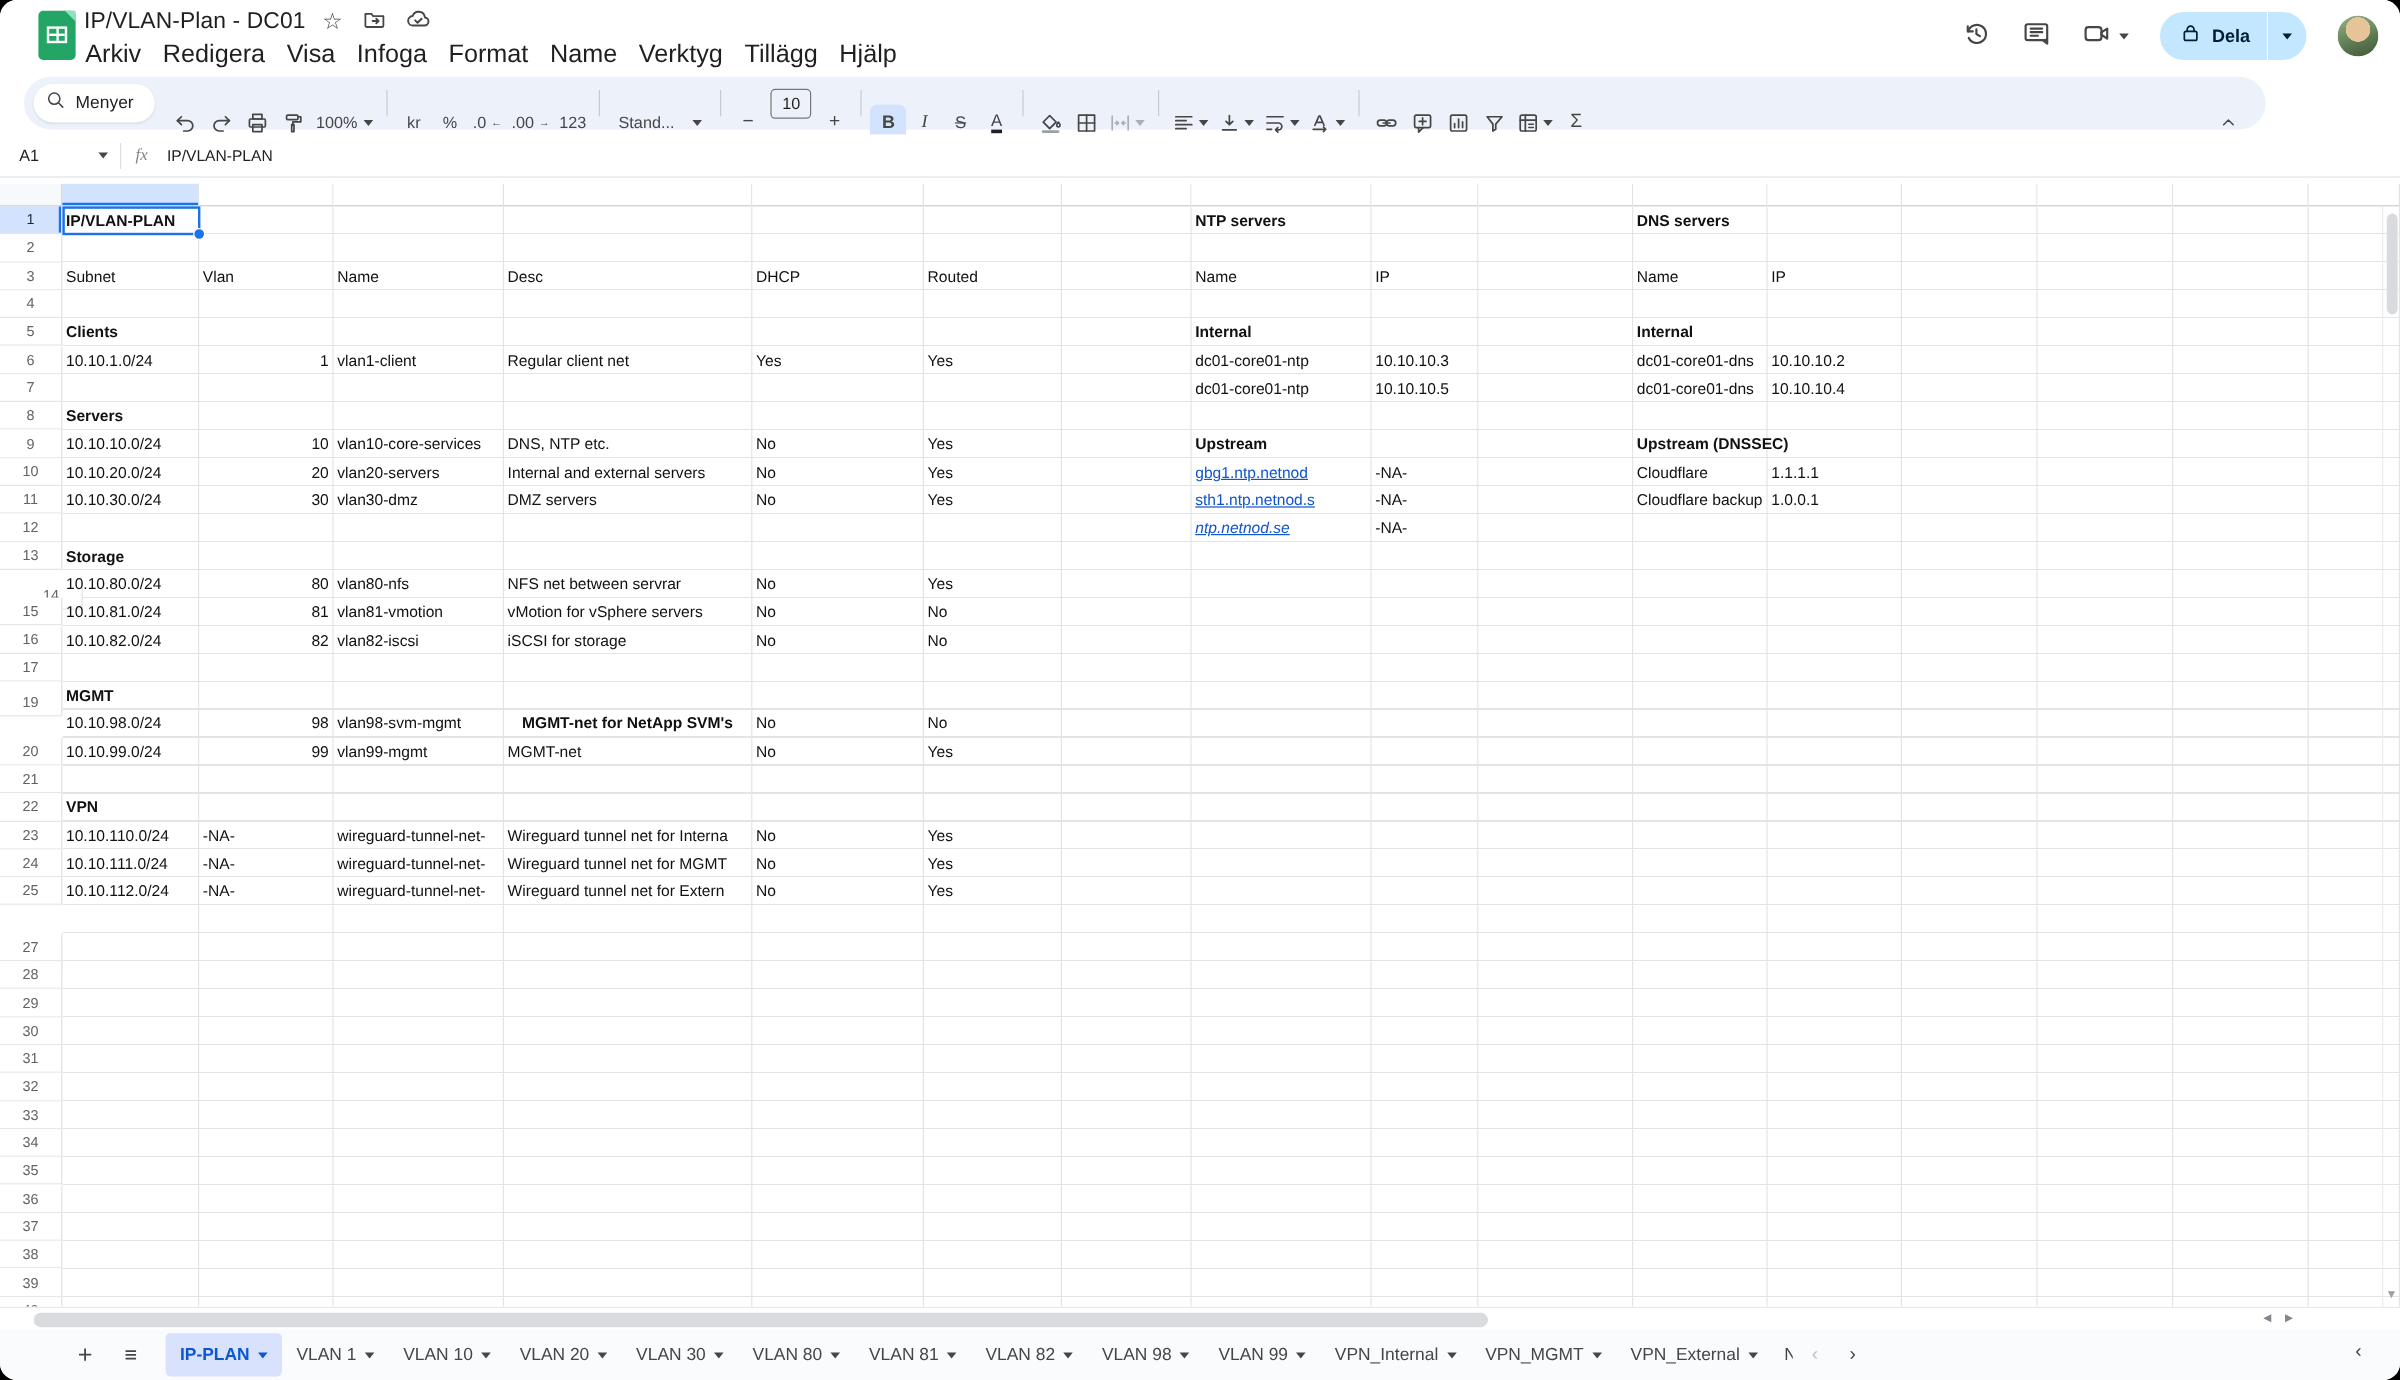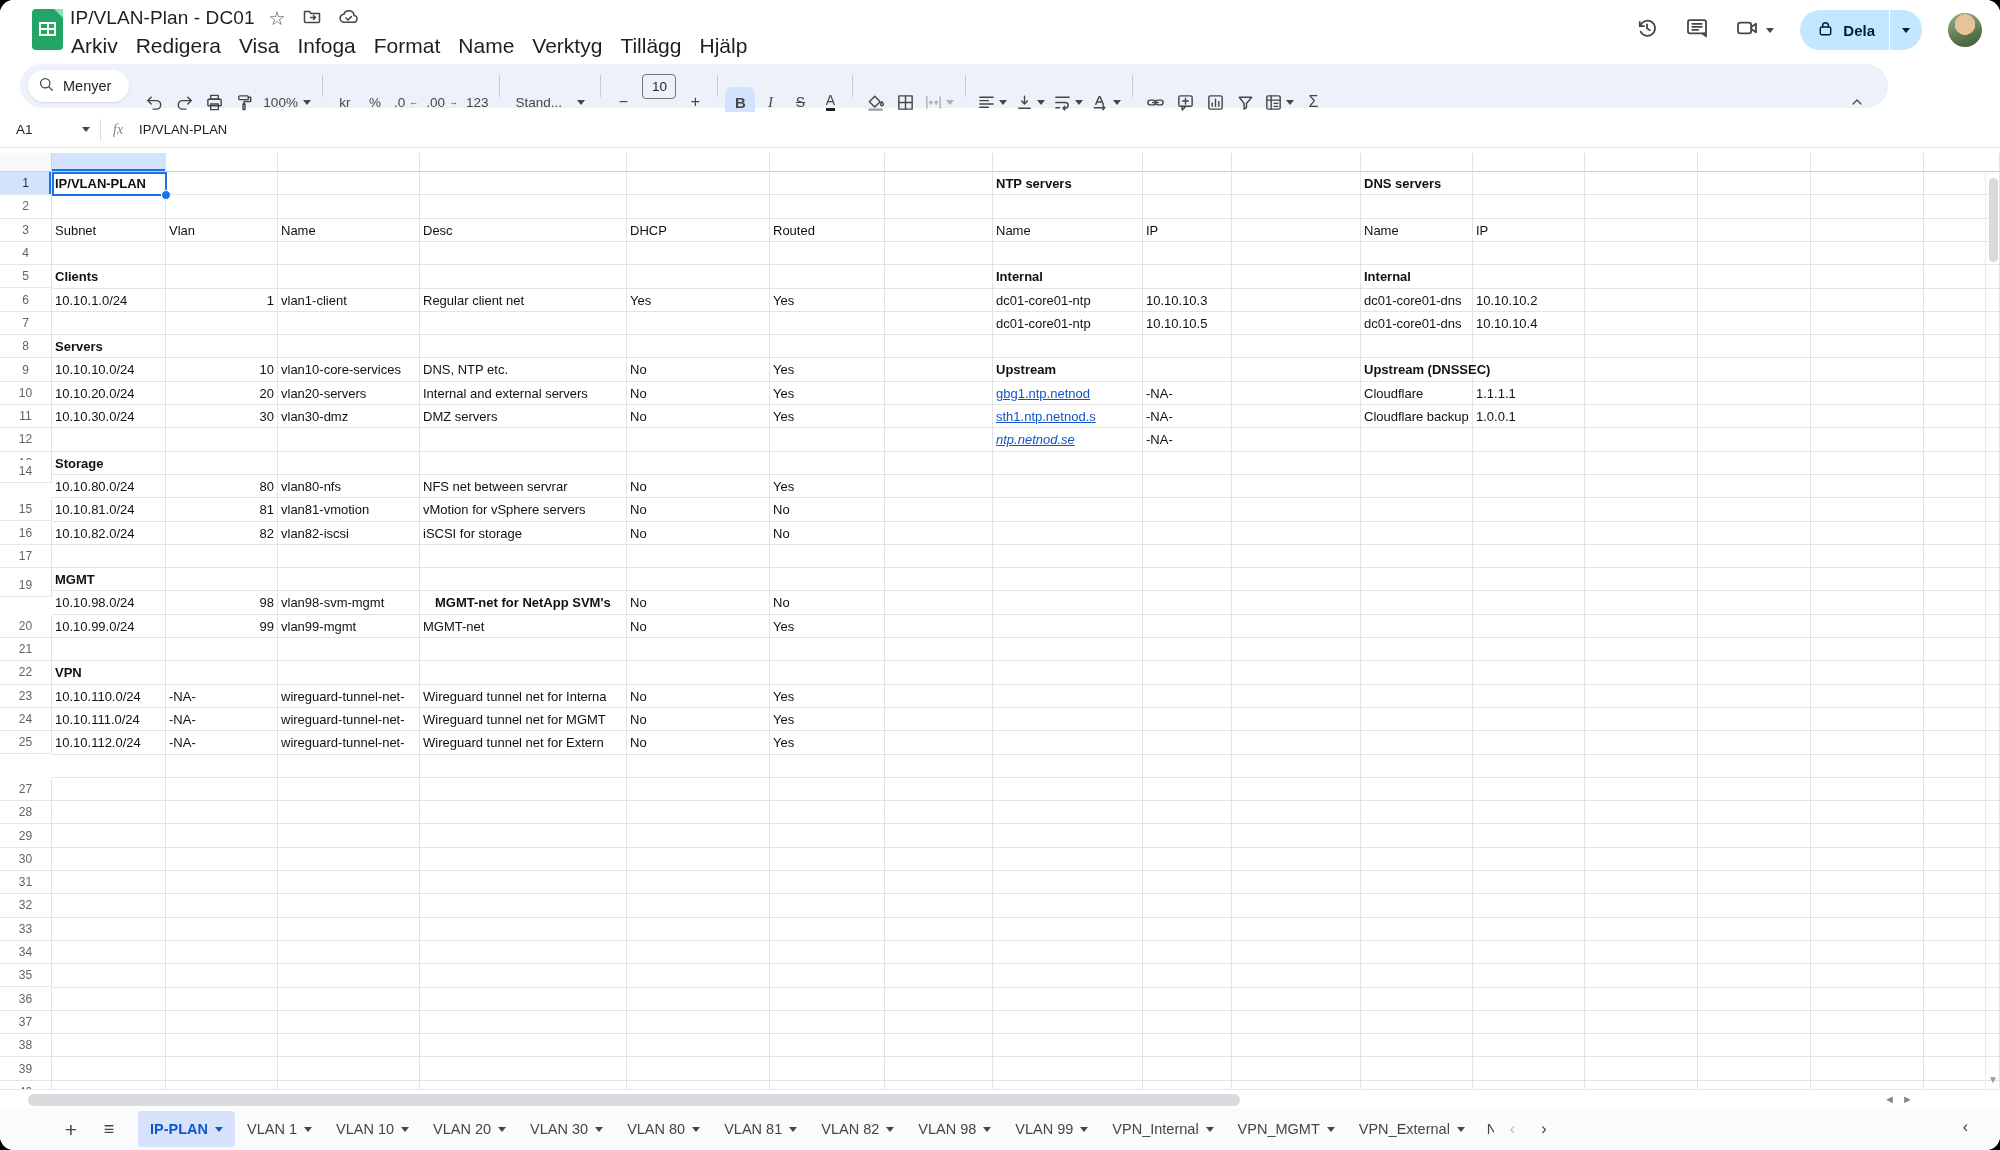--- a/index.html
+++ b/index.html
@@ -411,21 +411,21 @@
         <div class="row-hdr" style="top: 88.9px; height: 23.3px;">4</div>
         <div class="row-hdr" style="top: 112.2px; height: 23.3px;">5</div>
         <div class="row-hdr" style="top: 135.5px; height: 23.3px;">6</div>
         <div class="row-hdr" style="top: 158.8px; height: 23.3px;">7</div>
         <div class="row-hdr" style="top: 182.1px; height: 23.3px;">8</div>
         <div class="row-hdr" style="top: 205.4px; height: 23.3px;">9</div>
         <div class="row-hdr" style="top: 228.7px; height: 23.3px;">10</div>
         <div class="row-hdr" style="top: 252px; height: 23.3px;">11</div>
         <div class="row-hdr" style="top: 275.3px; height: 23.3px;">12</div>
         <div class="row-hdr" style="top: 298.6px; height: 23.3px;">13</div>
-        <div class="row-hdr" style="top: 307px; height: 23.3px;">14</div>
+        <div class="row-hdr" style="top: 332px; height: 23.3px; margin-left: 17px;">14</div>
         <div class="row-hdr" style="top: 345.2px; height: 23.3px;">15</div>
         <div class="row-hdr" style="top: 368.5px; height: 23.3px;">16</div>
         <div class="row-hdr" style="top: 391.8px; height: 23.3px;">17</div>
         <div class="row-hdr" style="top: 415.1px; height: 23.3px;">18</div>
         <div class="row-hdr" style="top: 421px; height: 23.3px;">19</div>
         <div class="row-hdr" style="top: 461.7px; height: 23.3px;">20</div>
         <div class="row-hdr" style="top: 485px; height: 23.3px;">21</div>
         <div class="row-hdr" style="top: 508.3px; height: 23.3px;">22</div>
         <div class="row-hdr" style="top: 531.6px; height: 23.3px;">23</div>
         <div class="row-hdr" style="top: 554.9px; height: 23.3px;">24</div>

